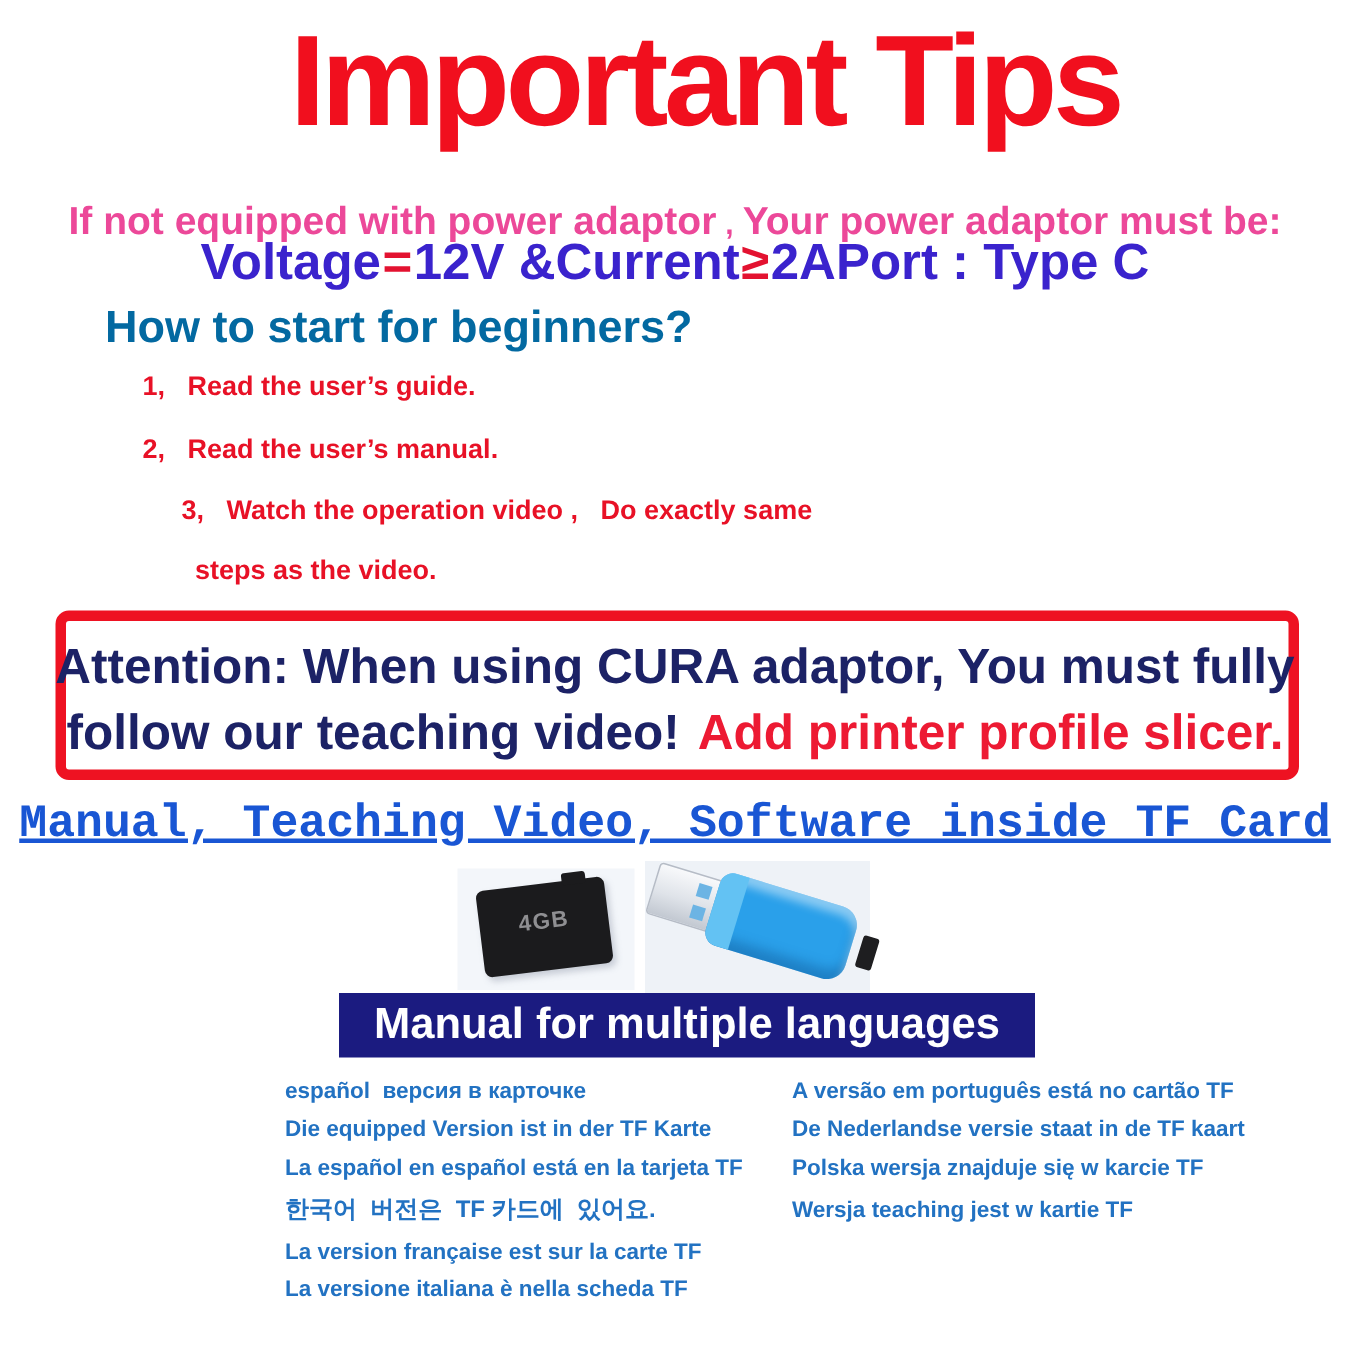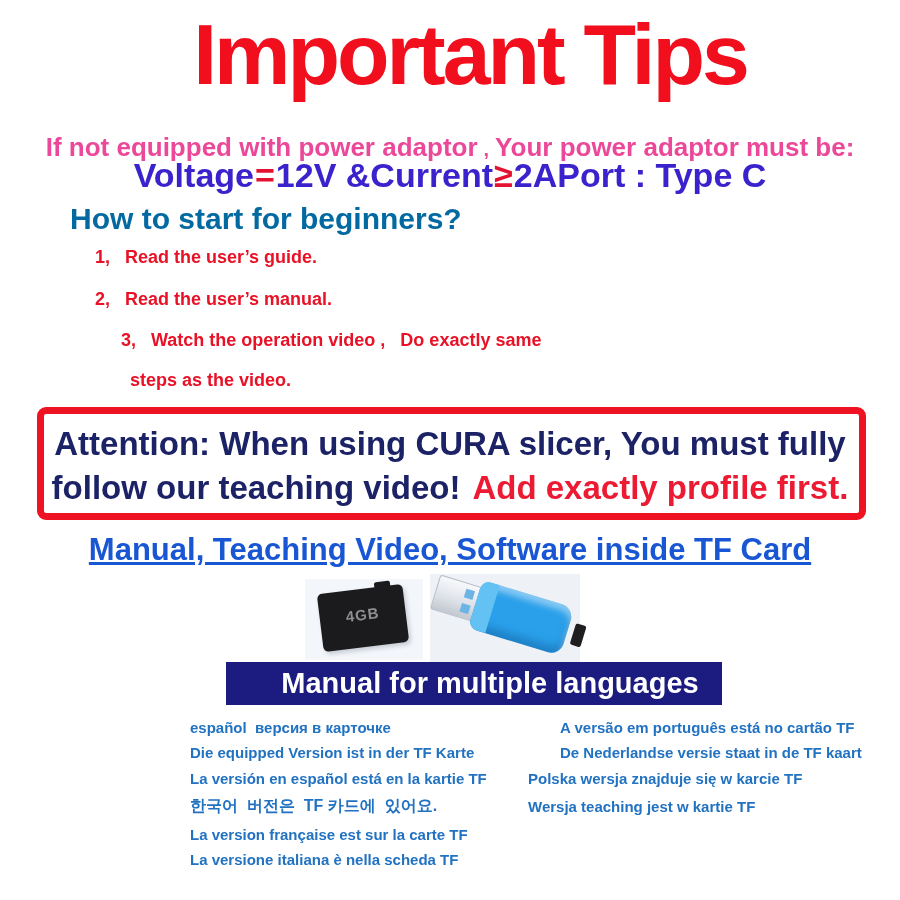--- a/index.html
+++ b/index.html
@@ -38,21 +38,21 @@
     left:37px;top:407px;width:829px;height:113px;box-sizing:border-box;
     border:7px solid #ee1222;border-radius:9px;background:#ffffff;
   }
   .attention-line1{top:425px;font-size:33px;font-weight:bold;color:#1c2266;}
   .attention-line2{top:469px;font-size:33px;font-weight:bold;color:#1c2266;}
   .attention-line2 .red-part{color:#ed1a33;margin-left:12px;}
 
   
   .manual-link{
     top:532px;font-size:31px;font-weight:bold;color:#1956d4;
-    text-decoration:underline;cursor:pointer;
+    text-decoration:underline;cursor:pointer;font-family:Liberation Mono, monospace;
   }
 
   
   .tf-photo{left:305px;top:579px;width:118px;height:81px;background:#f3f6fa;}
   .tf-card{
     position:absolute;left:15px;top:10px;width:86px;height:58px;
     background:#1b1b1d;border-radius:5px;transform:rotate(-7deg);
     box-shadow:2px 3px 4px rgba(120,130,150,.35);
   }
   .tf-notch{position:absolute;top:-5px;right:12px;width:16px;height:8px;background:#1b1b1d;border-radius:2px;}
@@ -76,47 +76,47 @@
     background:#2aa0ea;border-radius:9px 13px 13px 9px;
     box-shadow:inset 0 6px 6px rgba(255,255,255,.45), inset 0 -7px 8px rgba(10,70,130,.35);
   }
   .usb-cap{position:absolute;left:0;top:0;width:18px;height:50px;background:#63c2f3;border-radius:9px 0 0 9px;}
   .usb-tf-tab{position:absolute;right:-9px;top:14px;width:11px;height:22px;background:#1e1e20;border-radius:2px;}
 
   
   .languages-banner{
     left:226px;top:662px;width:464px;height:43px;background:#1b1b80;
     display:flex;align-items:center;justify-content:center;
-    color:#ffffff;font-size:29px;font-weight:bold;padding-left:32px;
+    color:#ffffff;font-size:29px;font-weight:bold;
   }
 
   
   .language-line{font-size:15px;font-weight:bold;color:#2272c2;}
   .lcol{left:190px;} .rcol{left:528px;}
   .l0{top:719px;} .l1{top:744px;} .l2{top:770px;} .l3{top:796px;font-size:16px;} .l4{top:826px;} .l5{top:851px;}
-  .r0{top:719px;margin-left:32px;} .r1{top:744px;margin-left:32px;} .r2{top:770px;} .r3{top:798px;}
+  .r0{top:719px;} .r1{top:744px;} .r2{top:770px;} .r3{top:798px;}
 </style>
 </head>
 <body>
 
 <div class="abs center page-title">Important Tips</div>
 
 <div class="abs center power-line1"><span>If not equipped with power adaptor</span><span class="small-comma">,</span><span>Your power adaptor must be:</span></div>
 
 <div class="abs center power-line2"><span>Voltage</span><span class="red-sym">=</span><span>12V &amp;Current</span><span class="red-sym">≥</span><span>2A</span><span class="port-seg">Port : Type C</span></div>
 
 <div class="abs howto-heading">How to start for beginners?</div>
 <div class="abs howto-step pre step-0">1,   Read the user’s guide.</div>
 <div class="abs howto-step pre step-1">2,   Read the user’s manual.</div>
 <div class="abs howto-step pre step-2">3,   Watch the operation video ,   Do exactly same</div>
 <div class="abs howto-step pre step-3">steps as the video.</div>
 
 <div class="abs attention-box"></div>
-<div class="abs center attention-line1">Attention: When using CURA slicer, You must fully</div>
-<div class="abs center attention-line2"><span>follow our teaching video!</span><span class="red-part">Add exactly profile first.</span></div>
+<div class="abs center attention-line1">Attention: When using CURA adaptor, You must fully</div>
+<div class="abs center attention-line2"><span>follow our teaching video!</span><span class="red-part">Add printer profile slicer.</span></div>
 
 <div class="abs center manual-link">Manual, Teaching Video, Software inside TF Card</div>
 
 <div class="abs tf-photo">
   <div class="tf-card">
     <div class="tf-notch"></div>
     <div class="tf-label">4GB</div>
   </div>
 </div>
 
@@ -132,21 +132,21 @@
     <div class="usb-tf-tab"></div>
   </div>
 </div>
 
 <div class="abs languages-banner">
     <span>Manual for multiple languages</span>
   </div>
 
 <div class="abs language-line pre lcol l0">español  версия в карточке</div>
 <div class="abs language-line pre lcol l1">Die equipped Version ist in der TF Karte</div>
-<div class="abs language-line pre lcol l2">La versión en español está en la kartie TF</div>
+<div class="abs language-line pre lcol l2">La español en español está en la tarjeta TF</div>
 <div class="abs language-line pre lcol l3">한국어  버전은  TF 카드에  있어요.</div>
 <div class="abs language-line pre lcol l4">La version française est sur la carte TF</div>
 <div class="abs language-line pre lcol l5">La versione italiana è nella scheda TF</div>
 
 <div class="abs language-line pre rcol r0">A versão em português está no cartão TF</div>
 <div class="abs language-line pre rcol r1">De Nederlandse versie staat in de TF kaart</div>
 <div class="abs language-line pre rcol r2">Polska wersja znajduje się w karcie TF</div>
 <div class="abs language-line pre rcol r3">Wersja teaching jest w kartie TF</div>
 
 </body></html>

